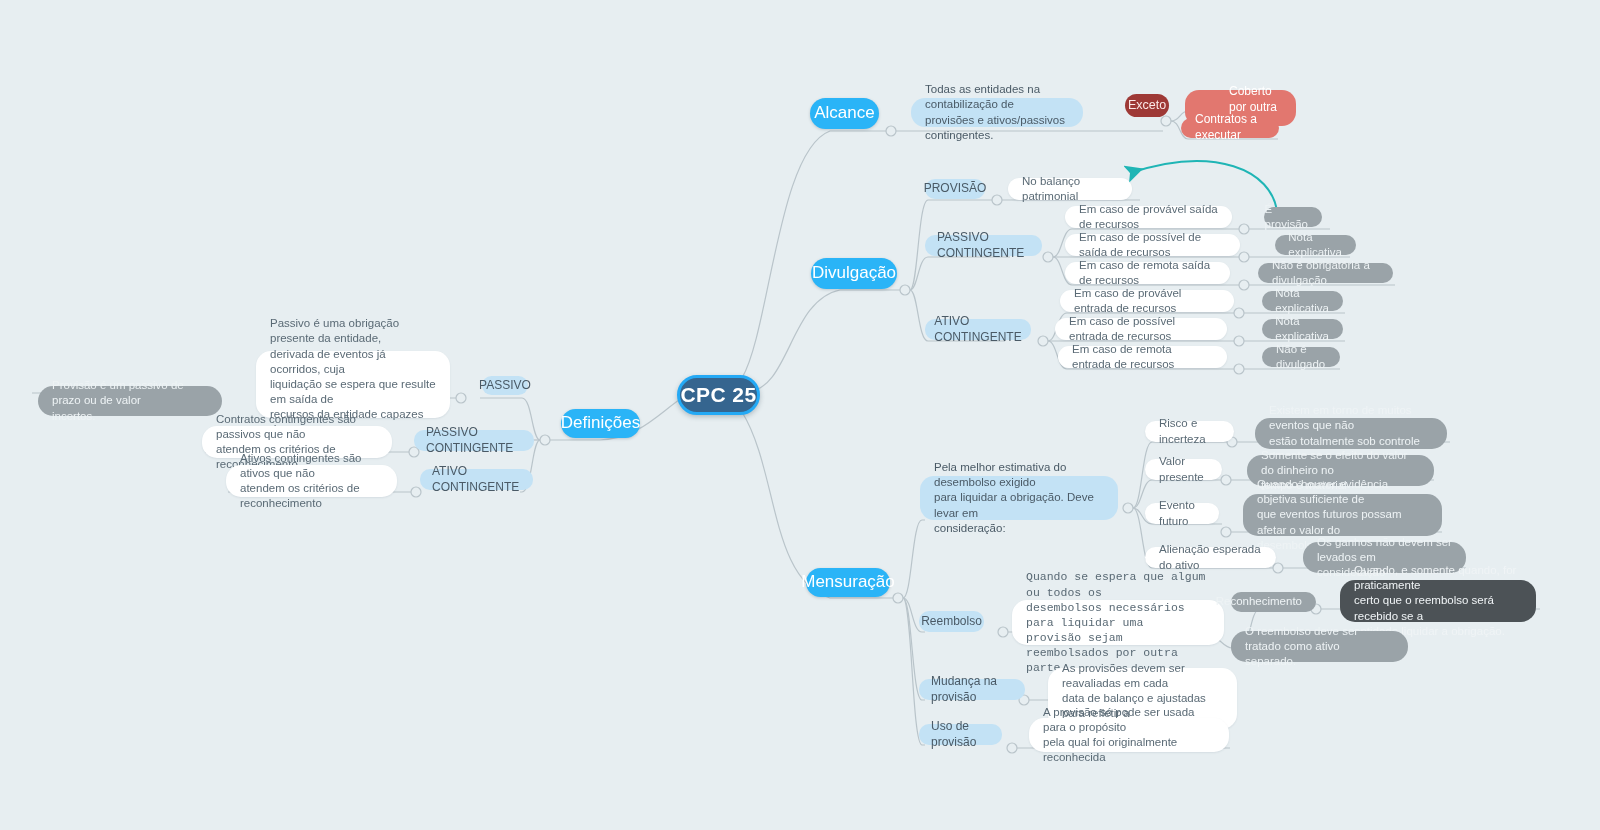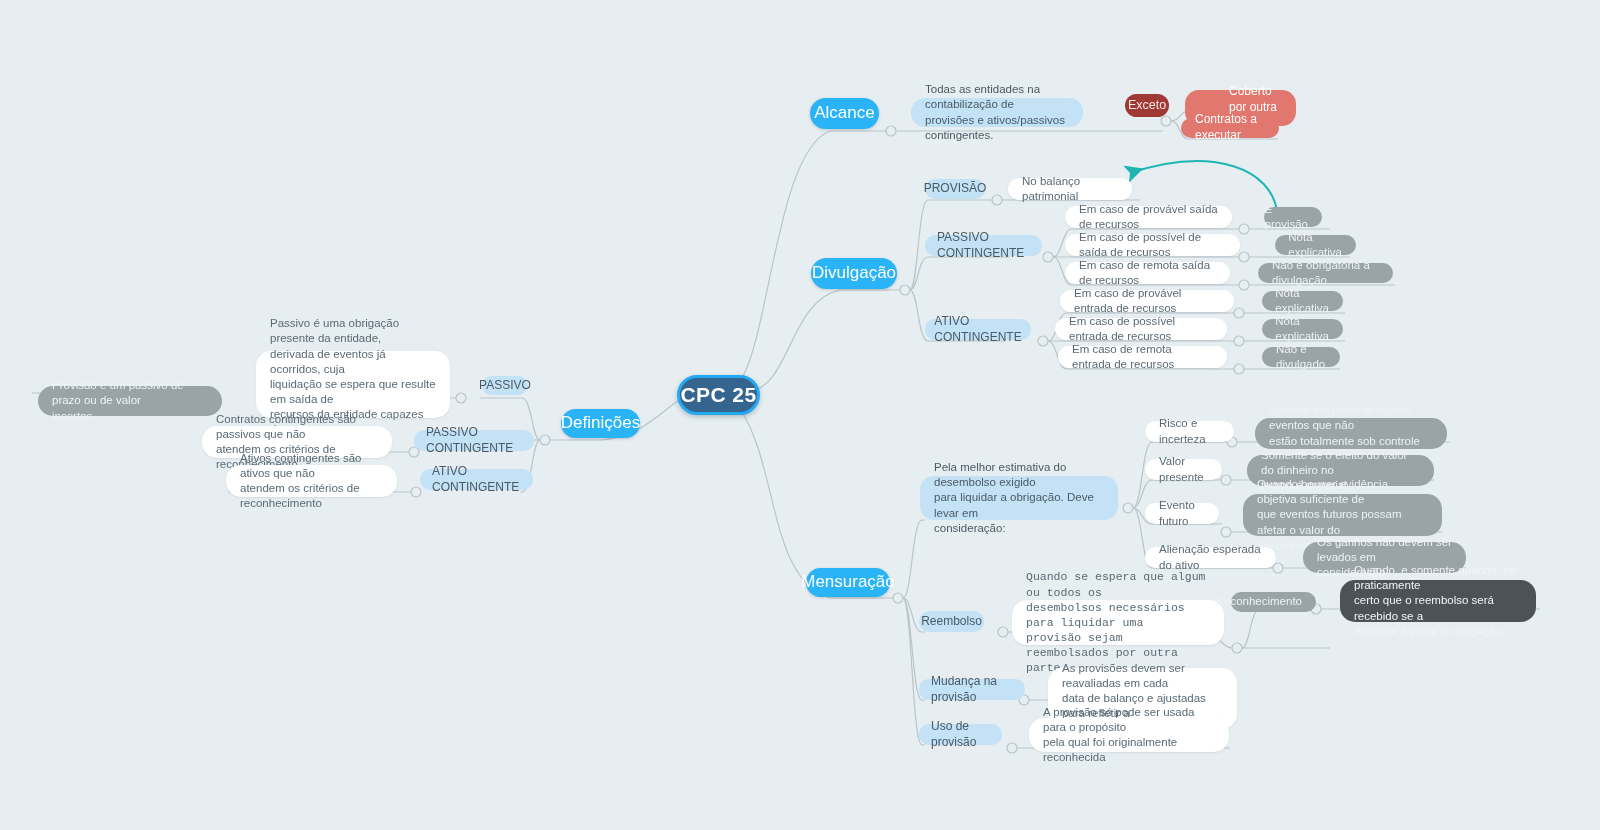--- a/index.html
+++ b/index.html
@@ -389,20 +389,24 @@
 provisão sejam reembolsados por outra parte</span>
   </div>
   <div class="node n-gray" style="left:1231px;top:592px;width:85px;height:20px;">
     <span>Reconhecimento</span>
   </div>
   <div class="node n-dark" style="left:1340px;top:580px;width:196px;height:42px;">
     <span>Quando, e somente quando, for praticamente
 certo que o reembolso será recebido se a
 entidade liquidar a obrigação.</span>
   </div>
+  <div class="node n-gray" style="left:1231px;top:631px;width:177px;height:31px;">
+    <span>O reembolso deve ser tratado como ativo
+separado.</span>
+  </div>
 
   <div class="node n-light" style="left:919px;top:679px;width:106px;height:21px;">
     <span>Mudança na provisão</span>
   </div>
   <div class="node n-white" style="left:1048px;top:668px;width:189px;height:61px;">
     <span>As provisões devem ser reavaliadas em cada
 data de balanço e ajustadas para refletir a
 melhor estimativa corrente.</span>
   </div>
 

